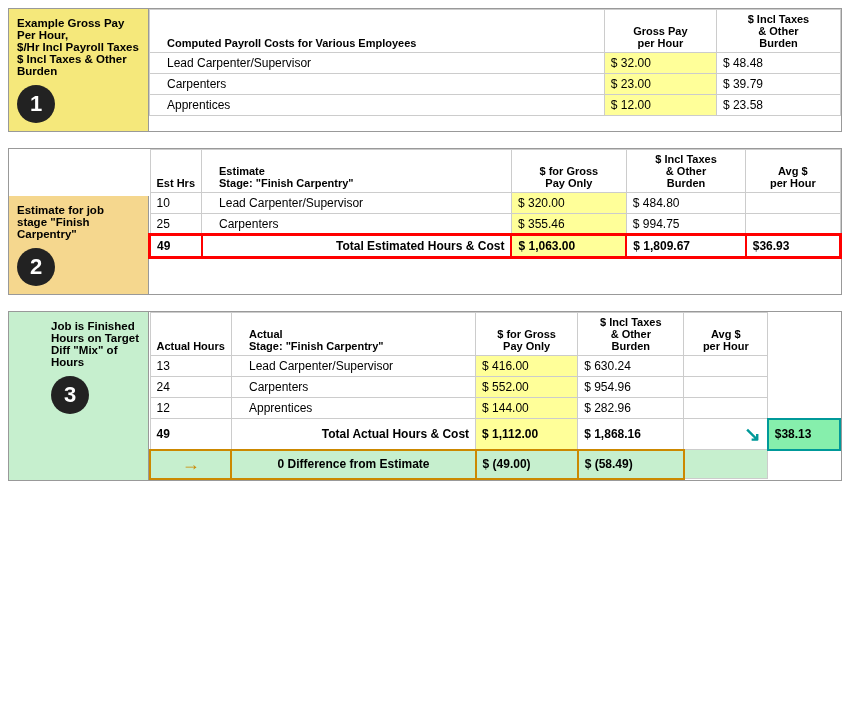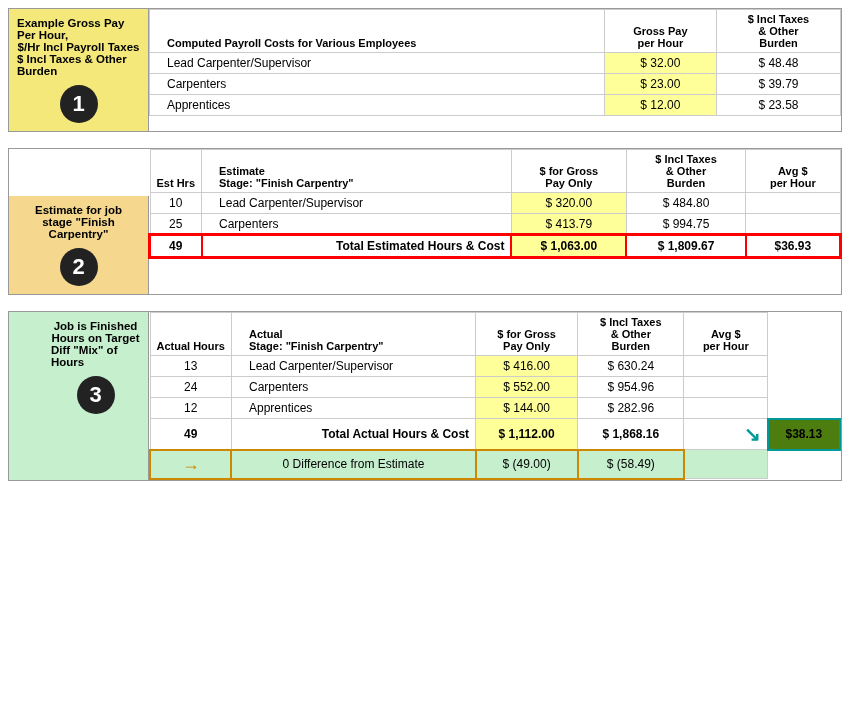--- a/index.html
+++ b/index.html
@@ -17,21 +17,21 @@
       margin-bottom: 16px;
     }
 
     .left-label {
       min-width: 140px;
       max-width: 140px;
       padding: 8px;
       font-weight: bold;
       font-size: 11.5px;
       display: flex;
-      align-items: center;
+      align-items: flex-start;
       flex-direction: column;
       border-right: 1px solid #999;
     }
 
     .label-yellow { background: #f5e87b; }
     .label-peach  { background: #f5d78e; margin-top: 47px; }
     .label-green  { background: #c6efce; padding-left: 42px; }
 
     .circle-badge {
       width: 38px;
@@ -70,28 +70,28 @@
       font-size: 11px;
       margin-top: 16px;
     }
 
     .col-wide {
       text-align: left;
       padding-left: 17px;
     }
 
     .col-num {
-      text-align: center;
+      text-align: left;
     }
 
     .yellow-cell {
       background: #ffff99;
     }
 
-    .bold { font-weight: normal; }
+    .bold { font-weight: bold; }
     .total-row td { font-weight: bold; }
 
     .diff-row td {
       background: #c6efce;
     }
 
     .section3-total td {
       font-weight: bold;
     }
 
@@ -181,21 +181,21 @@
       <tr>
     <td class="col-num">10</td>
     <td class="col-wide">Lead Carpenter/Supervisor</td>
     <td class="col-num yellow-cell">$ 320.00</td>
     <td class="col-num">$ 484.80</td>
     <td class="col-num"></td>
   </tr>
           <tr>
     <td class="col-num">25</td>
     <td class="col-wide">Carpenters</td>
-    <td class="col-num yellow-cell">$ 413.79</td>
+    <td class="col-num yellow-cell">$ 355.46</td>
     <td class="col-num">$ 994.75</td>
     <td class="col-num"></td>
   </tr>
           <tr class="total-row" style="outline: red solid 2px;">
   <td class="col-num bold" style="border:2px solid red">49</td>
   <td class="col-wide bold" style="text-align:right;border:2px solid red">Total Estimated Hours &amp; Cost</td>
   <td class="col-num bold yellow-cell" style="border:2px solid red">$ 1,063.00</td>
   <td class="col-num bold" style="border:2px solid red">$ 1,809.67</td>
   <td class="col-num bold" style="border:2px solid red">$36.93</td>
 </tr>
@@ -259,21 +259,21 @@
   </tr>
           <tr class="section3-total">
   <td class="col-num bold">49</td>
   <td class="col-wide bold" style="text-align:right">Total Actual Hours &amp; Cost</td>
   <td class="col-num bold yellow-cell">$ 1,112.00</td>
   <td class="col-num bold">$ 1,868.16</td>
 
   <td style="border:none;text-align:right;vertical-align:middle">
     <span style="color:#009999;font-size:20px;font-weight:bold">↘</span>
   </td>
-<td class="col-num bold" style="border:2.5px solid #009999; border-radius:0; background:#4d7c0f;">$38.13</td>
+<td class="col-num bold" style="border:2.5px solid #009999; border-radius:0; background:#86efac;">$38.13</td>
 </tr>
           <tr class="diff-row">
   <td colspan="1" style="border:2px solid #cc8800; text-align:center"><span style="color:#cc8800;font-size:18px;font-weight:bold">→</span></td>
   <td class="bold" style="text-align:center;border:2px solid #cc8800">0 Difference from Estimate</td>
   <td class="col-num bold yellow-cell" style="border:2px solid #cc8800">$    (49.00)</td>
   <td class="col-num bold" style="border:2px solid #cc8800">$    (58.49)</td>
   <td></td>
 </tr>
         </tbody>
     </table>

